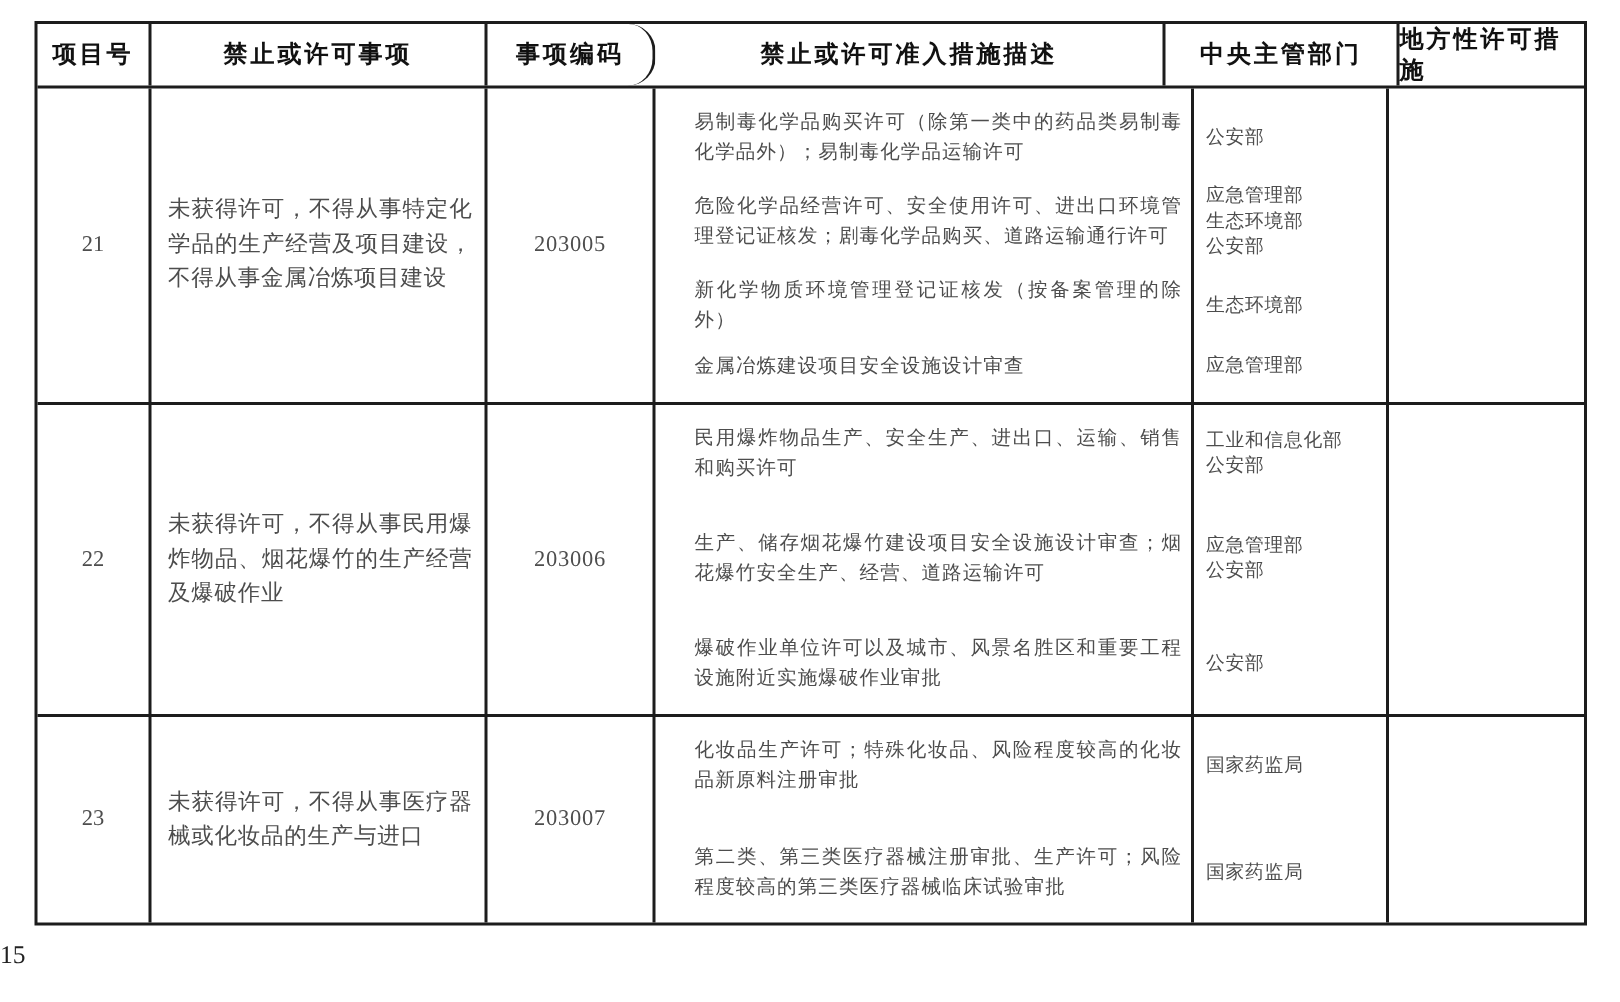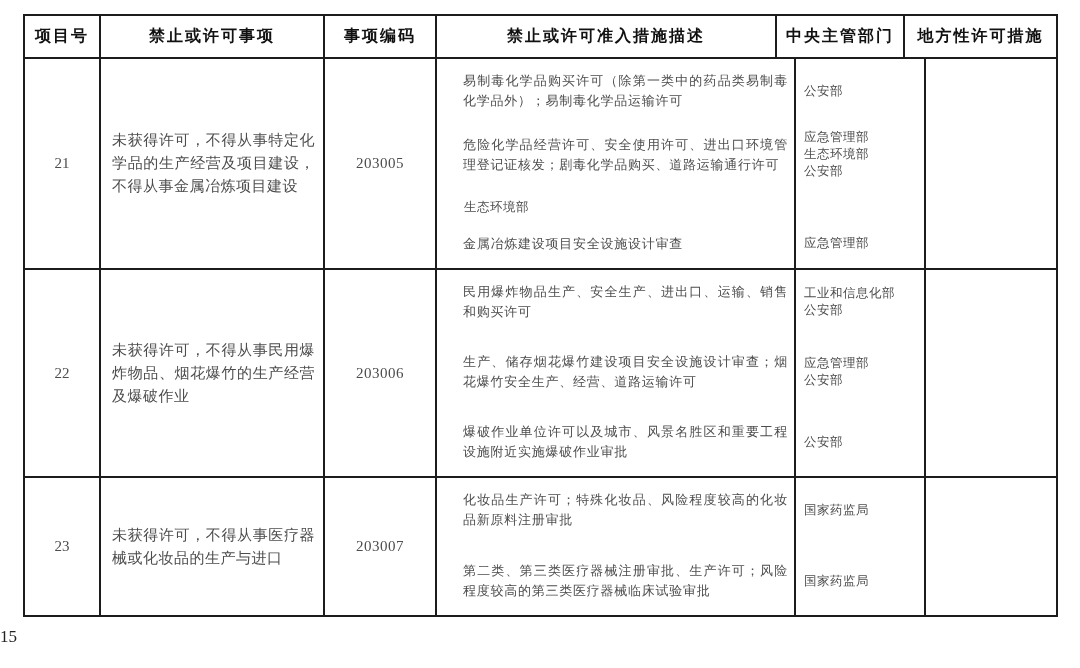--- a/index.html
+++ b/index.html
@@ -26,22 +26,22 @@
   }
   .th{
     display:flex;align-items:center;justify-content:center;
     font-family:Liberation Serif, serif;
     font-weight:700;color:var(--header-text);
     font-size:16px;letter-spacing:2px;
     border-right:2px solid var(--border);
     height:100%;
   }
   .th:last-child{border-right:none;}
-  .th.w0{width:76px;} .th.w1{width:224px;} .th.w2{width:112px;}
-  .th.w3{width:340px;} .th.w4{width:128px;} .th.w5{flex:1;}
+  .th.w0{width:76px;} .th.w1{width:224px;} .th.w2{width:112px;border-radius:18px;}
+  .th.w3{width:340px;} .th.w4{width:156px;} .th.w5{flex:1;}
   
   .trow{
     display:flex;
     border-bottom:2px solid var(--border);
     color:var(--body-text);
   }
   .trow:last-child{border-bottom:none;}
   .trow:nth-of-type(1){height:211px;}
   .trow:nth-of-type(2){height:208px;}
   .trow:nth-of-type(3){height:137px;}
@@ -101,20 +101,21 @@
             </div>
             <div class="measure">
               <div class="mdesc">危险化学品经营许可、安全使用许可、进出口环境管理登记证核发；剧毒化学品购买、道路运输通行许可</div>
               <div class="mdepts">
                 <div class="dept">应急管理部</div>
                 <div class="dept">生态环境部</div>
                 <div class="dept">公安部</div>
               </div>
             </div>
             <div class="measure">
+              <div class="mdesc">新化学物质环境管理登记证核发（按备案管理的除外）</div>
               <div class="mdepts">
                 <div class="dept">生态环境部</div>
               </div>
             </div>
             <div class="measure">
               <div class="mdesc">金属冶炼建设项目安全设施设计审查</div>
               <div class="mdepts">
                 <div class="dept">应急管理部</div>
               </div>
             </div>

